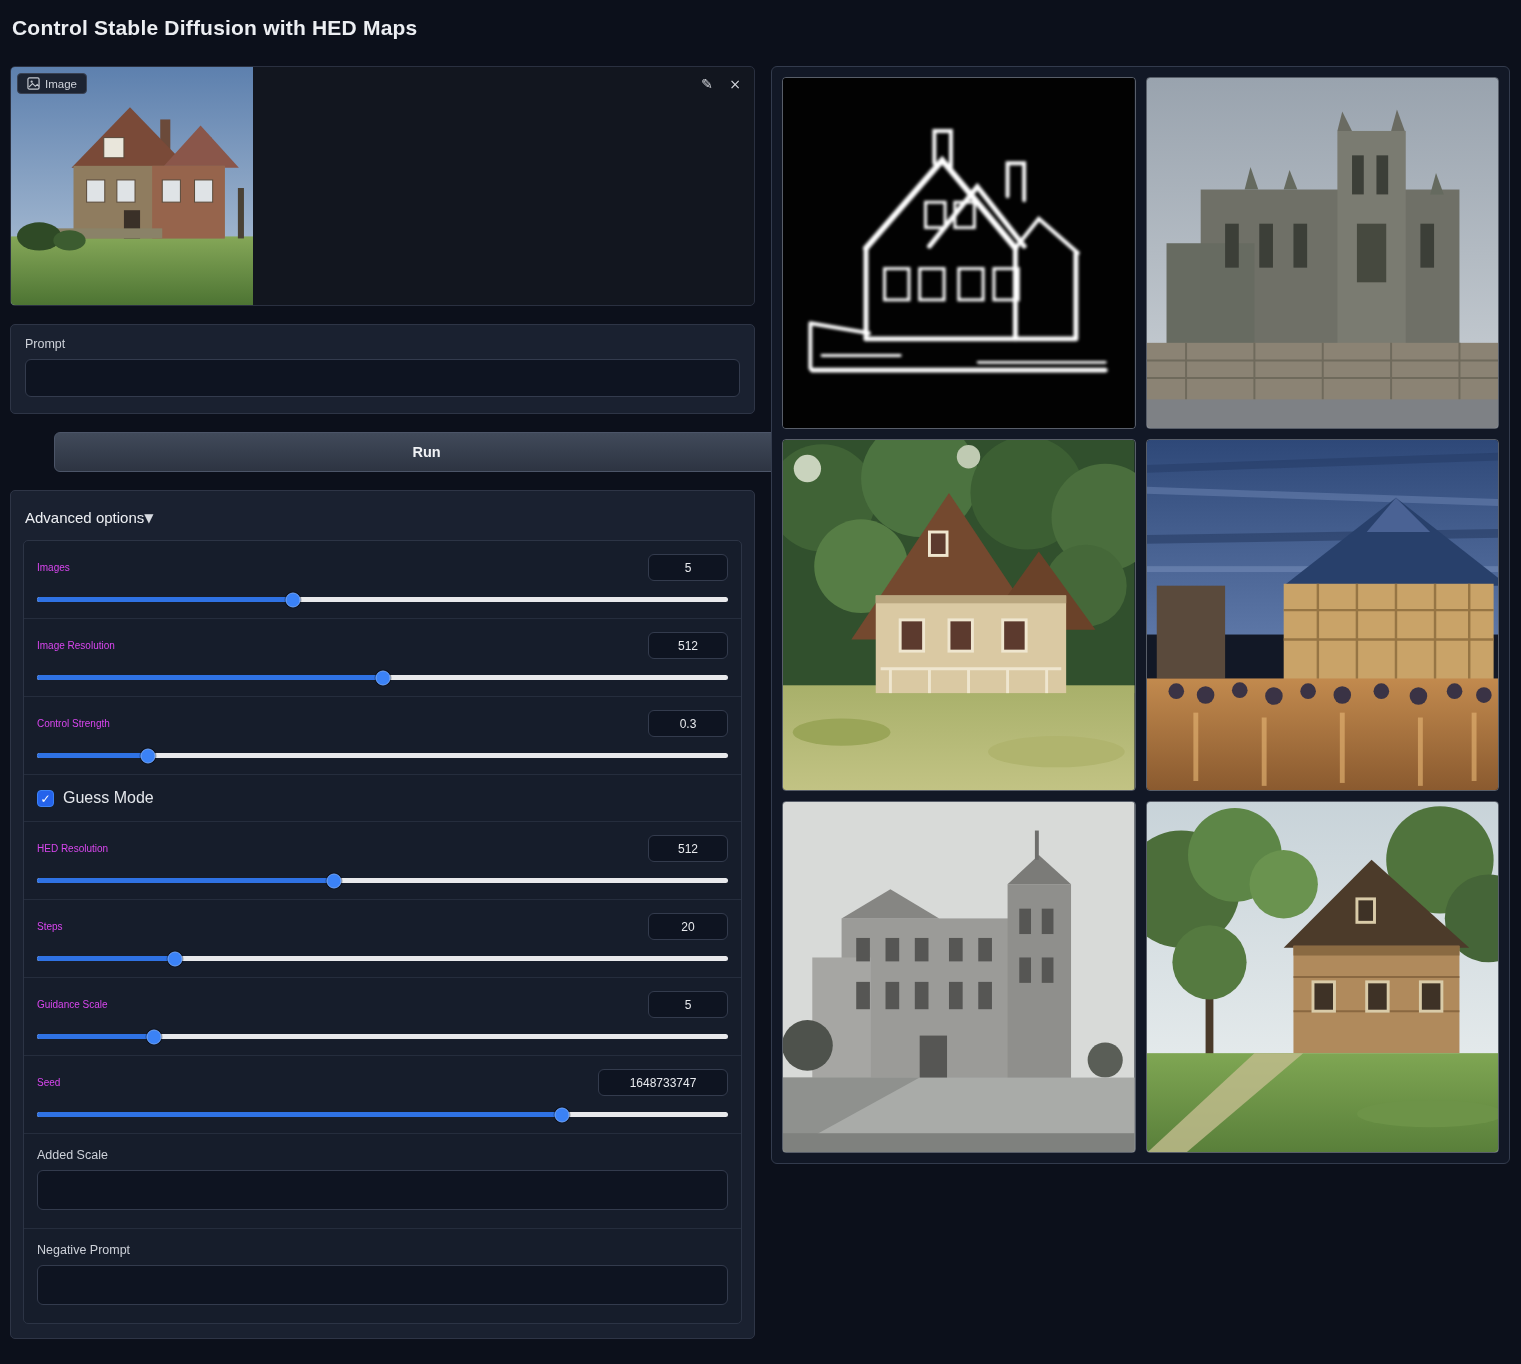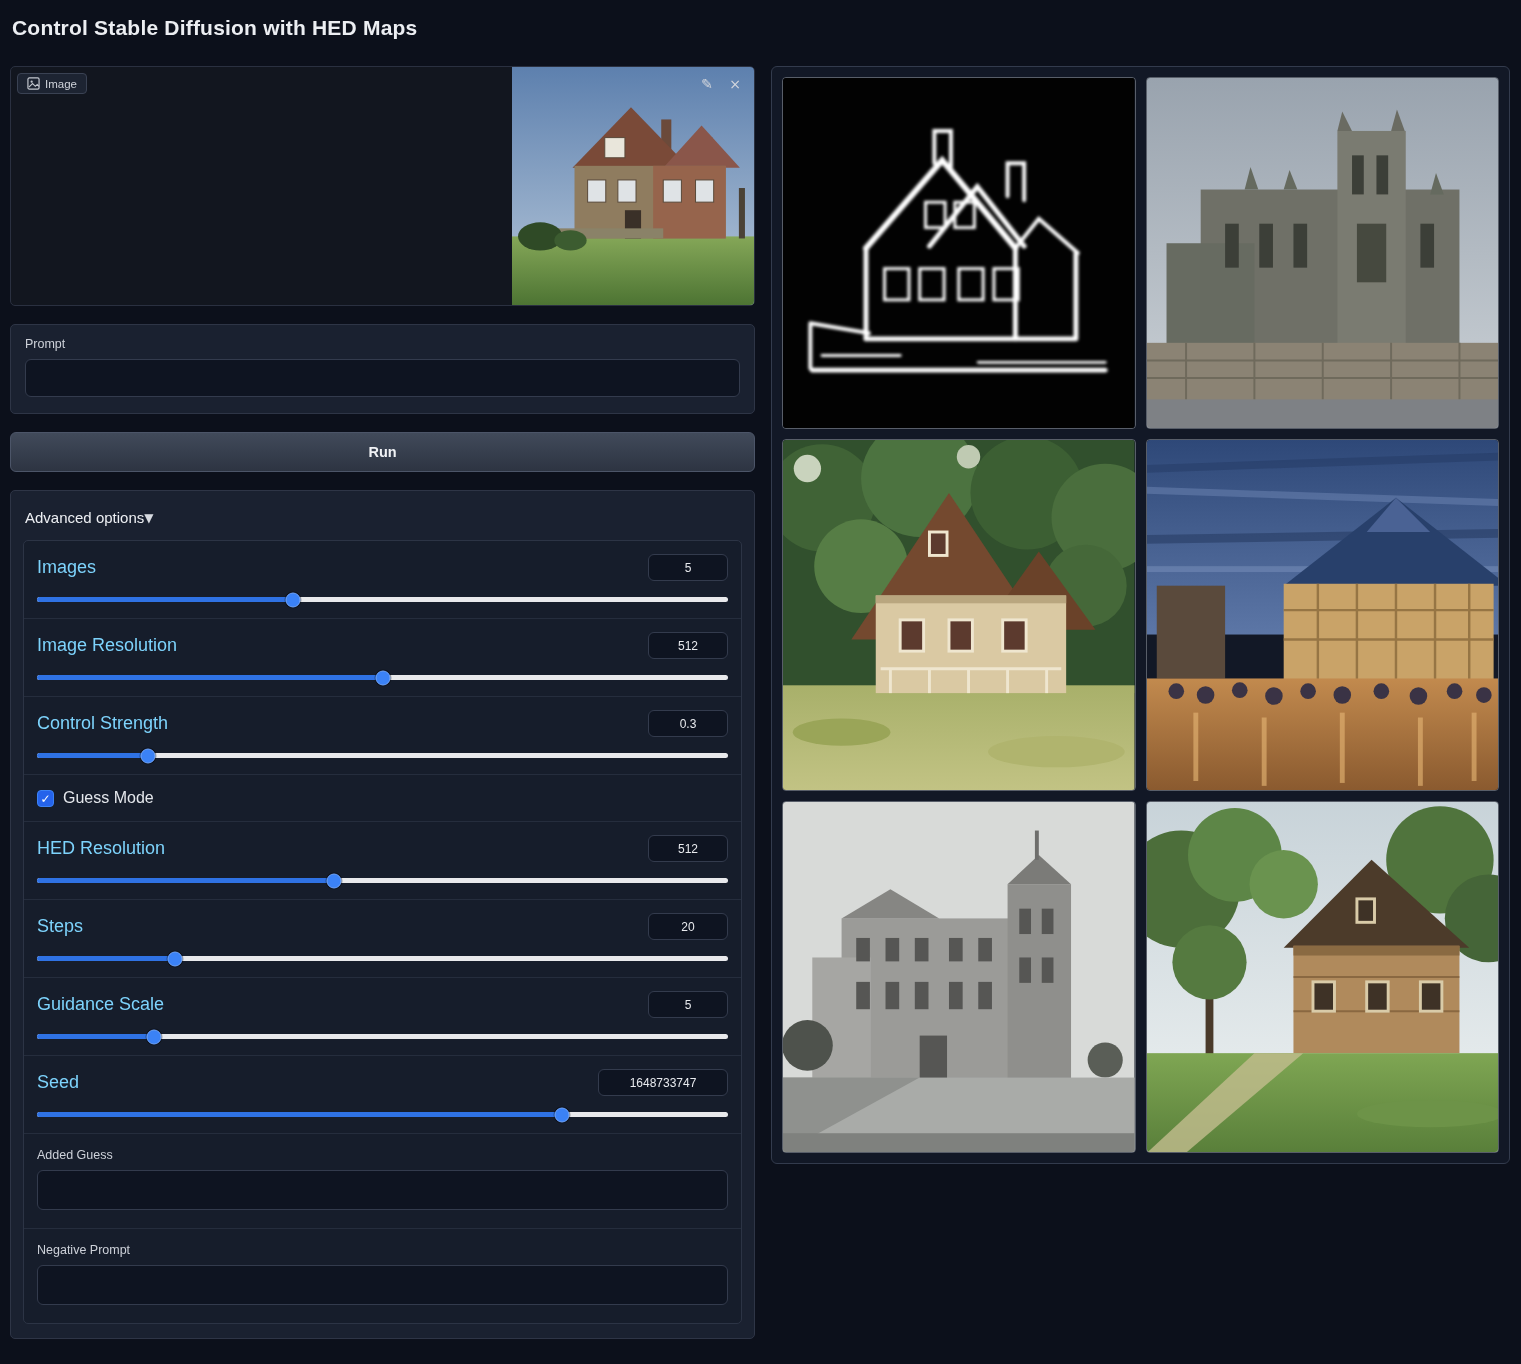--- a/index.html
+++ b/index.html
@@ -34,21 +34,21 @@
     outline:none;
   }
 
   
   .image-block {
     position:relative;
     height:240px;
     background:#12161f;
     border:1px solid #2a3040;
     overflow:hidden;
-    display:flex; justify-content:flex-end;
+    display:flex; justify-content:flex-start;
   }
   .uploaded-image { height:100%; width:242px; display:block; }
   .img-label {
     position:absolute; top:6px; left:6px;
     display:flex; align-items:center; gap:5px;
     background:#1d2432; border:1px solid #3a4253;
     border-radius:4px; padding:3px 9px;
     font-size:11.5px; color:#cfd3da; z-index:3;
   }
   .img-actions { position:absolute; top:6px; right:8px; display:flex; gap:6px; z-index:3; }
@@ -58,38 +58,38 @@
     cursor:pointer; border-radius:4px; font-family:"DejaVu Sans", sans-serif;
   }
 
   
   .run {
     width:100%; height:40px;
     background:linear-gradient(180deg,#414a5a,#2d3442);
     border:1px solid #4c5568;
     border-radius:6px;
     color:#f0f2f5; font-weight:bold; font-size:14.5px;
-    cursor:pointer; font-family:"Liberation Sans", sans-serif;
+    cursor:pointer; font-family:"Liberation Sans", sans-serif;margin-left:44px;
   }
 
   
   .advanced { padding:12px 12px 14px; }
   .acc-header {
     display:flex; justify-content:flex-start; align-items:center;
     padding:6px 4px 14px 2px; cursor:pointer; font-size:15px; color:#edeff3;
   }
   .acc-header .arrow { font-size:12px; color:#d7dae0; font-family:"DejaVu Sans", sans-serif; }
   .acc-inner {
     border:1px solid #2c3445; border-radius:5px;
     background:#161d2b;
   }
   .row { padding:13px 13px 16px; border-top:1px solid #252d3d; }
   .row:first-child { border-top:none; }
   .row-top { display:flex; justify-content:space-between; align-items:center; }
-  .row-top label { font-size:18px; color:#7dd3fc; }
+  .row-top label { font-size:10px; color:#d946ef; }
   .num {
     width:80px; height:27px;
     background:#0e1421; border:1px solid #333b4d; border-radius:6px;
     color:#e8eaee; font-size:12px; text-align:center;
     font-family:"Liberation Sans", sans-serif; outline:none;
   }
   .num.wide { width:130px;margin-left:44px; }
 
   .track {
     position:relative; height:5px; border-radius:3px;
@@ -271,21 +271,21 @@
               <input class="num wide" value="1648733747" style="">
             </div>
             <div class="track">
               <div class="fill" style="width: 76%;"></div>
               <div class="handle" style="left: 76%;"></div>
             </div>
           </div>
 
 
           <div class="row field-row">
-            <label class="field-label">Added Guess</label>
+            <label class="field-label">Added Scale</label>
             <input class="textbox" value="" style="">
           </div>
 
           <div class="row field-row">
             <label class="field-label">Negative Prompt</label>
             <input class="textbox" value="" style="">
           </div>
 
         </div>
       </div>

